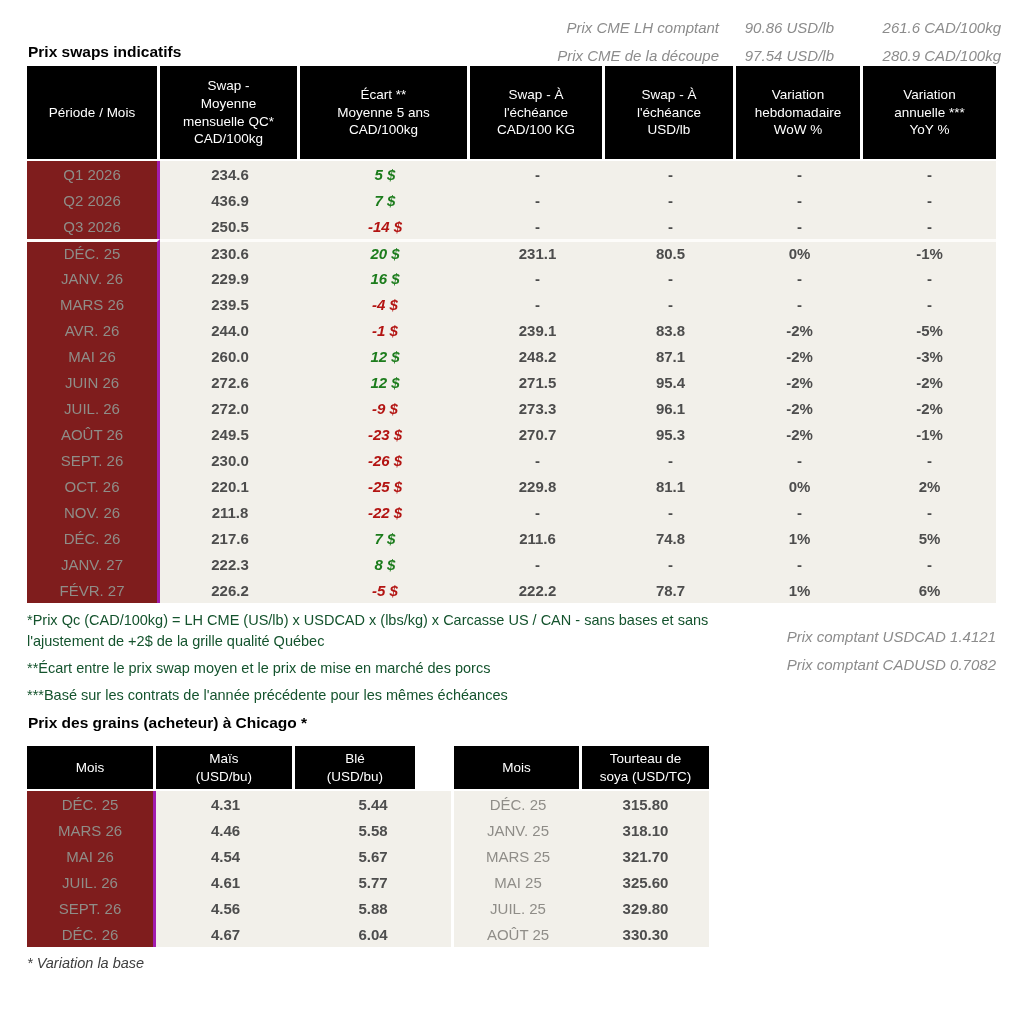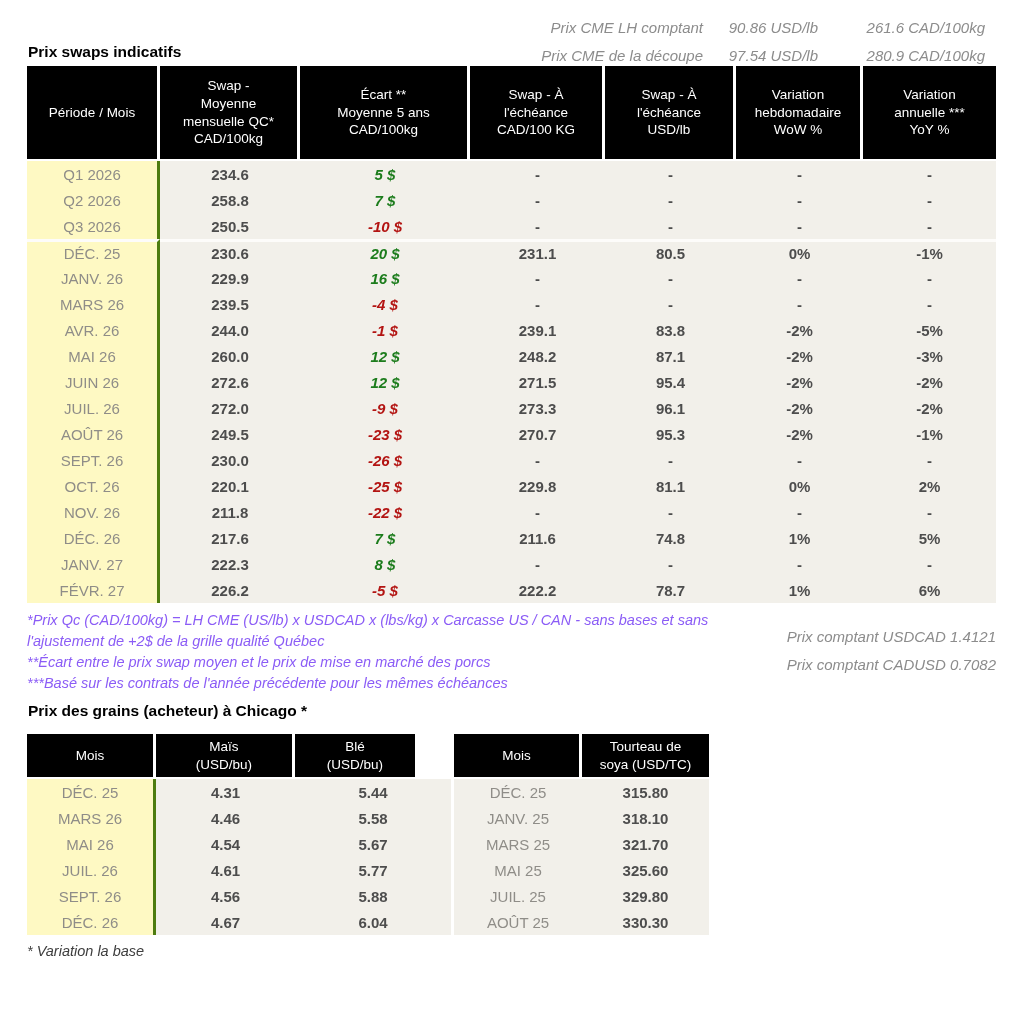--- a/index.html
+++ b/index.html
@@ -1,51 +1,51 @@
 <!DOCTYPE html>
 <html><head>
 <meta charset="utf-8">
 <style>
   * { margin:0; padding:0; box-sizing:border-box; }
   html,body { width:1024px; height:1011px; background:#ffffff; overflow:hidden;
               font-family:"Liberation Sans","DejaVu Sans",sans-serif; }
-  .page { width:1024px; padding:8px 39px 0 27px; }
+  .page { width:1024px; padding:8px 23px 0 27px; }
 
   
   .cme-block { position:relative; }
   .cme-row { display:flex; align-items:flex-end; height:28px; }
   .cme-spacer { flex:1; }
   .cme-label { width:270px; text-align:right; }
   .cme-usd { width:115px; text-align:right; }
   .cme-cad { width:167px; text-align:right; }
   .cme-row span { font-style:italic; color:#8c8c8c; font-size:15px; }
   .main-title { position:absolute; left:1px; bottom:3px; font-size:15.5px; font-weight:700; color:#000; }
 
   
   table { border-collapse:separate; border-spacing:0; table-layout:fixed; }
   th { background:#000; color:#fff; font-weight:400; font-size:13.5px; line-height:1.32;
        white-space:pre-line; text-align:center; vertical-align:middle;
        border-right:3px solid #fff; border-bottom:2px solid #fff; padding:3px 1px; }
   th:last-child { border-right:none; }
   td { height:26px; text-align:center; vertical-align:middle; font-size:15px; background:#f2f0ea; }
-  td.period { background:#fef9c3; color:#8f8d88; border-right:3px solid #4d7c0f;text-align:center; }
+  td.period { background:#7f1d1d; color:#8f8d88; border-right:3px solid #a21caf;text-align:center; }
   td.num { font-weight:700; color:#4d4d4d; }
   td.ecart { font-weight:700; font-style:italic; }
   .c-green { color:#1c7c1c; }
   .c-red { color:#b31412; }
   .c-gray { color:#4d4d4d; }
   tr.sep td { border-top:3px solid #fdfcfa; }
 
   .swaps-table { width:969px; margin-top:2px; }
   .swaps-table th { height:95px; }
 
   
   .notes { position:relative; margin-top:7px; width:969px; }
-  .note { font-style:italic; color:#8b5cf6; font-size:14.5px; line-height:21px; width:700px; }
-  .note + .note { }
+  .note { color:#14532d; font-size:14.5px; line-height:21px; width:700px; }
+  .note + .note { margin-top:6px; }
   .fx { position:absolute; right:0; top:13px; text-align:left; }
   .fx div { font-style:italic; color:#8c8c8c; font-size:15px; line-height:28px; }
 
   
   .grains-title { margin-top:8px; margin-left:1px; font-size:15.5px; font-weight:700; color:#000; }
   .grains-table { width:682px; margin-top:14px; }
   .grains-table th { height:45px; }
   .grains-table th.ble-th { border-right:36px solid #fff; }
   .grains-table td.mois2, .grains-table th.mois2-th { border-left:3px solid #fff; }
   td.mois2 { color:#8f8d88; }
@@ -111,31 +111,31 @@
       <td class="period">Q1 2026</td>
       <td class="num">234.6</td>
       <td class="ecart c-green">5 $</td>
       <td class="num">-</td>
       <td class="num">-</td>
       <td class="num c-gray">-</td>
       <td class="num c-gray">-</td>
     </tr>
         <tr>
       <td class="period">Q2 2026</td>
-      <td class="num">258.8</td>
+      <td class="num">436.9</td>
       <td class="ecart c-green">7 $</td>
       <td class="num">-</td>
       <td class="num">-</td>
       <td class="num c-gray">-</td>
       <td class="num c-gray">-</td>
     </tr>
         <tr>
       <td class="period">Q3 2026</td>
       <td class="num">250.5</td>
-      <td class="ecart c-red">-10 $</td>
+      <td class="ecart c-red">-14 $</td>
       <td class="num">-</td>
       <td class="num">-</td>
       <td class="num c-gray">-</td>
       <td class="num c-gray">-</td>
     </tr>
         <tr class="sep">
       <td class="period">DÉC. 25</td>
       <td class="num">230.6</td>
       <td class="ecart c-green">20 $</td>
       <td class="num">231.1</td>

